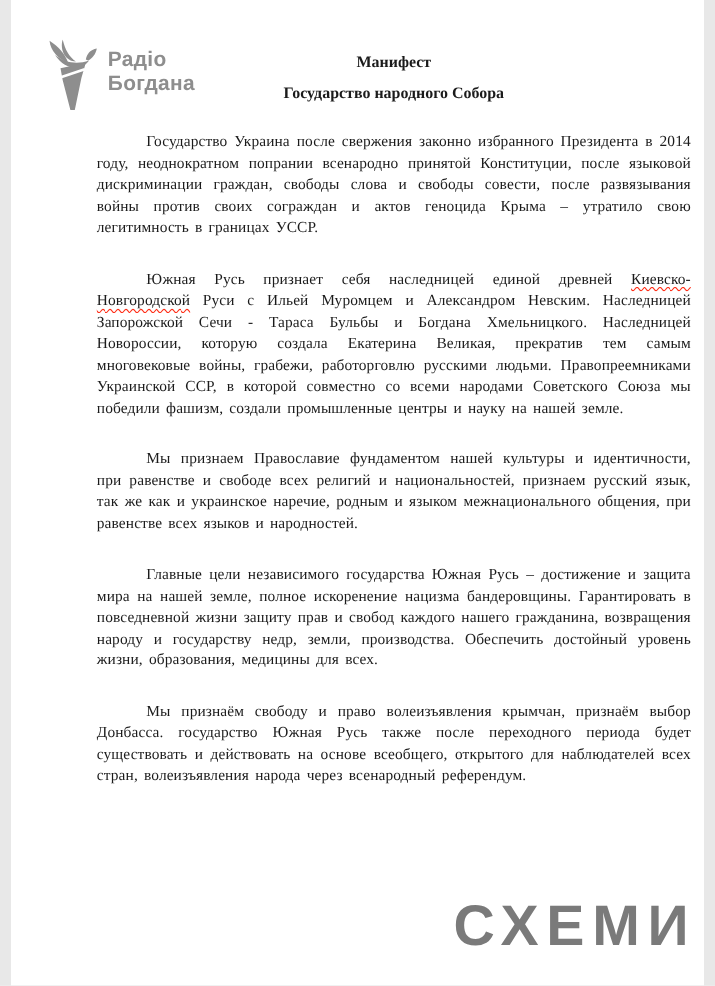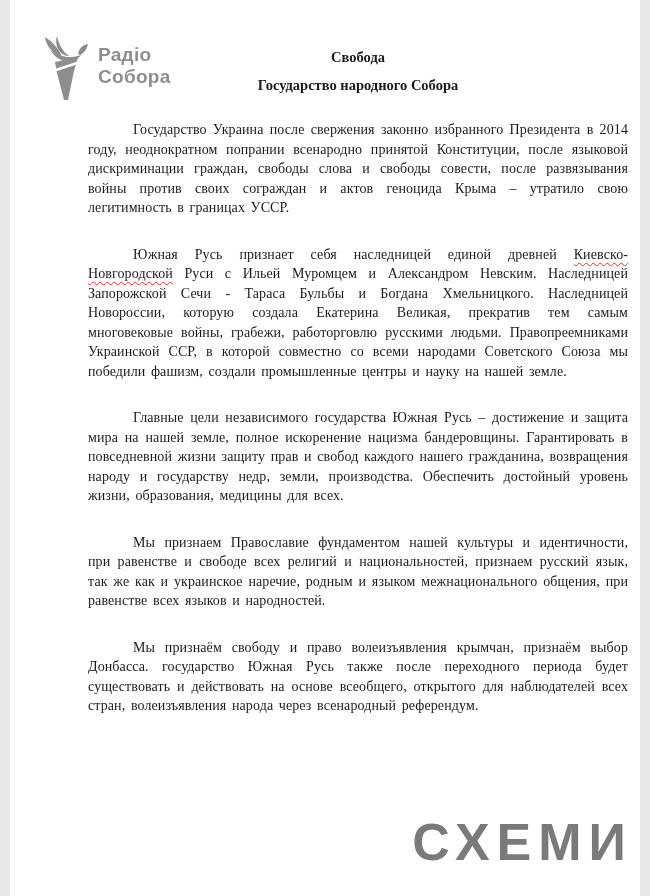--- a/index.html
+++ b/index.html
@@ -126,32 +126,32 @@
           <path d="M14 0 C16 9 20 16 26 20 C17 20 11 10 14 0 Z"></path>
           <path d="M7 14 C16 21 27 23 38 19 C32 28 17 29 7 14 Z"></path>
           <path d="M37 19 C41 17 44 13 45 8 C39 9 36 13 35 18 Z"></path>
           <path d="M12 26 L35 21 L31 35 L25 64 L21 64 L14 37 Z"></path>
         </g>
         <path d="M13 34 L34 27" stroke="#ffffff" stroke-width="2.5" fill="none"></path>
       </svg>
     </span>
     <span class="logo-text">
       <span>Радіо</span><br>
-      <span>Собора</span>
+      <span>Богдана</span>
     </span>
   </div>
 
   <div class="content">
-    <div class="doc-title">Свобода</div>
+    <div class="doc-title">Манифест</div>
     <div class="doc-subtitle">Государство народного Собора</div>
 
     <div class="paragraphs">
       <p>Государство Украина после свержения законно избранного Президента в 2014 году, неоднократном попрании всенародно принятой Конституции, после языковой дискриминации граждан, свободы слова и свободы совести, после развязывания войны против своих сограждан и актов геноцида Крыма – утратило свою легитимность в границах УССР.</p>
       <p><span>Южная Русь признает себя наследницей единой древней </span><span class="misspelled">Киевско-Новгородской</span><span> Руси с Ильей Муромцем и Александром Невским. Наследницей Запорожской Сечи - Тараса Бульбы и Богдана Хмельницкого. Наследницей Новороссии, которую создала Екатерина Великая, прекратив тем самым многовековые войны, грабежи, работорговлю русскими людьми. Правопреемниками Украинской ССР, в которой совместно со всеми народами Советского Союза мы победили фашизм, создали промышленные центры и науку на нашей земле.</span></p>
+      <p>Мы признаем Православие фундаментом нашей культуры и идентичности, при равенстве и свободе всех религий и национальностей, признаем русский язык, так же как и украинское наречие, родным и языком межнационального общения, при равенстве всех языков и народностей.</p>
       <p>Главные цели независимого государства Южная Русь – достижение и защита мира на нашей земле, полное искоренение нацизма бандеровщины. Гарантировать в повседневной жизни защиту прав и свобод каждого нашего гражданина, возвращения народу и государству недр, земли, производства. Обеспечить достойный уровень жизни, образования, медицины для всех.</p>
-      <p>Мы признаем Православие фундаментом нашей культуры и идентичности, при равенстве и свободе всех религий и национальностей, признаем русский язык, так же как и украинское наречие, родным и языком межнационального общения, при равенстве всех языков и народностей.</p>
       <p>Мы признаём свободу и право волеизъявления крымчан, признаём выбор Донбасса. государство Южная Русь также после переходного периода будет существовать и действовать на основе всеобщего, открытого для наблюдателей всех стран, волеизъявления народа через всенародный референдум.</p>
     </div>
   </div>
 
   <div class="wm-wordmark">СХЕМИ</div>
 
 </div>
 
 </body></html>

